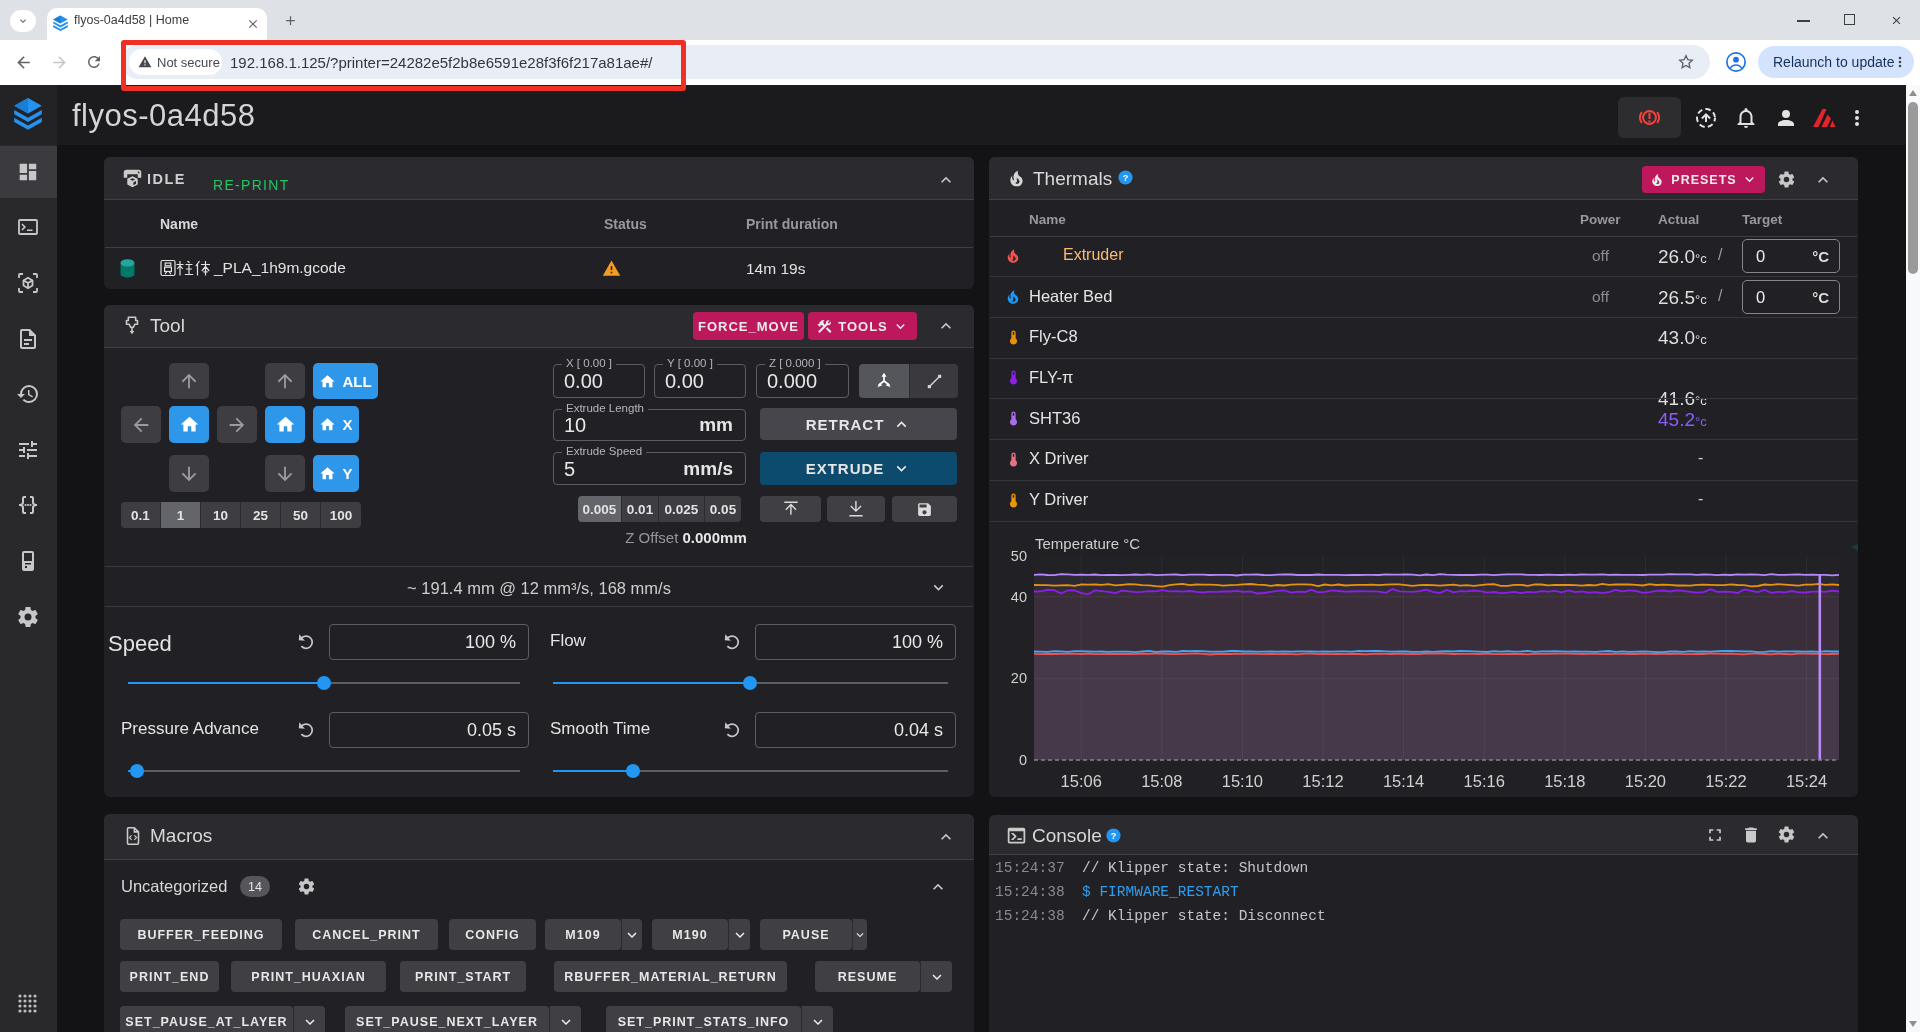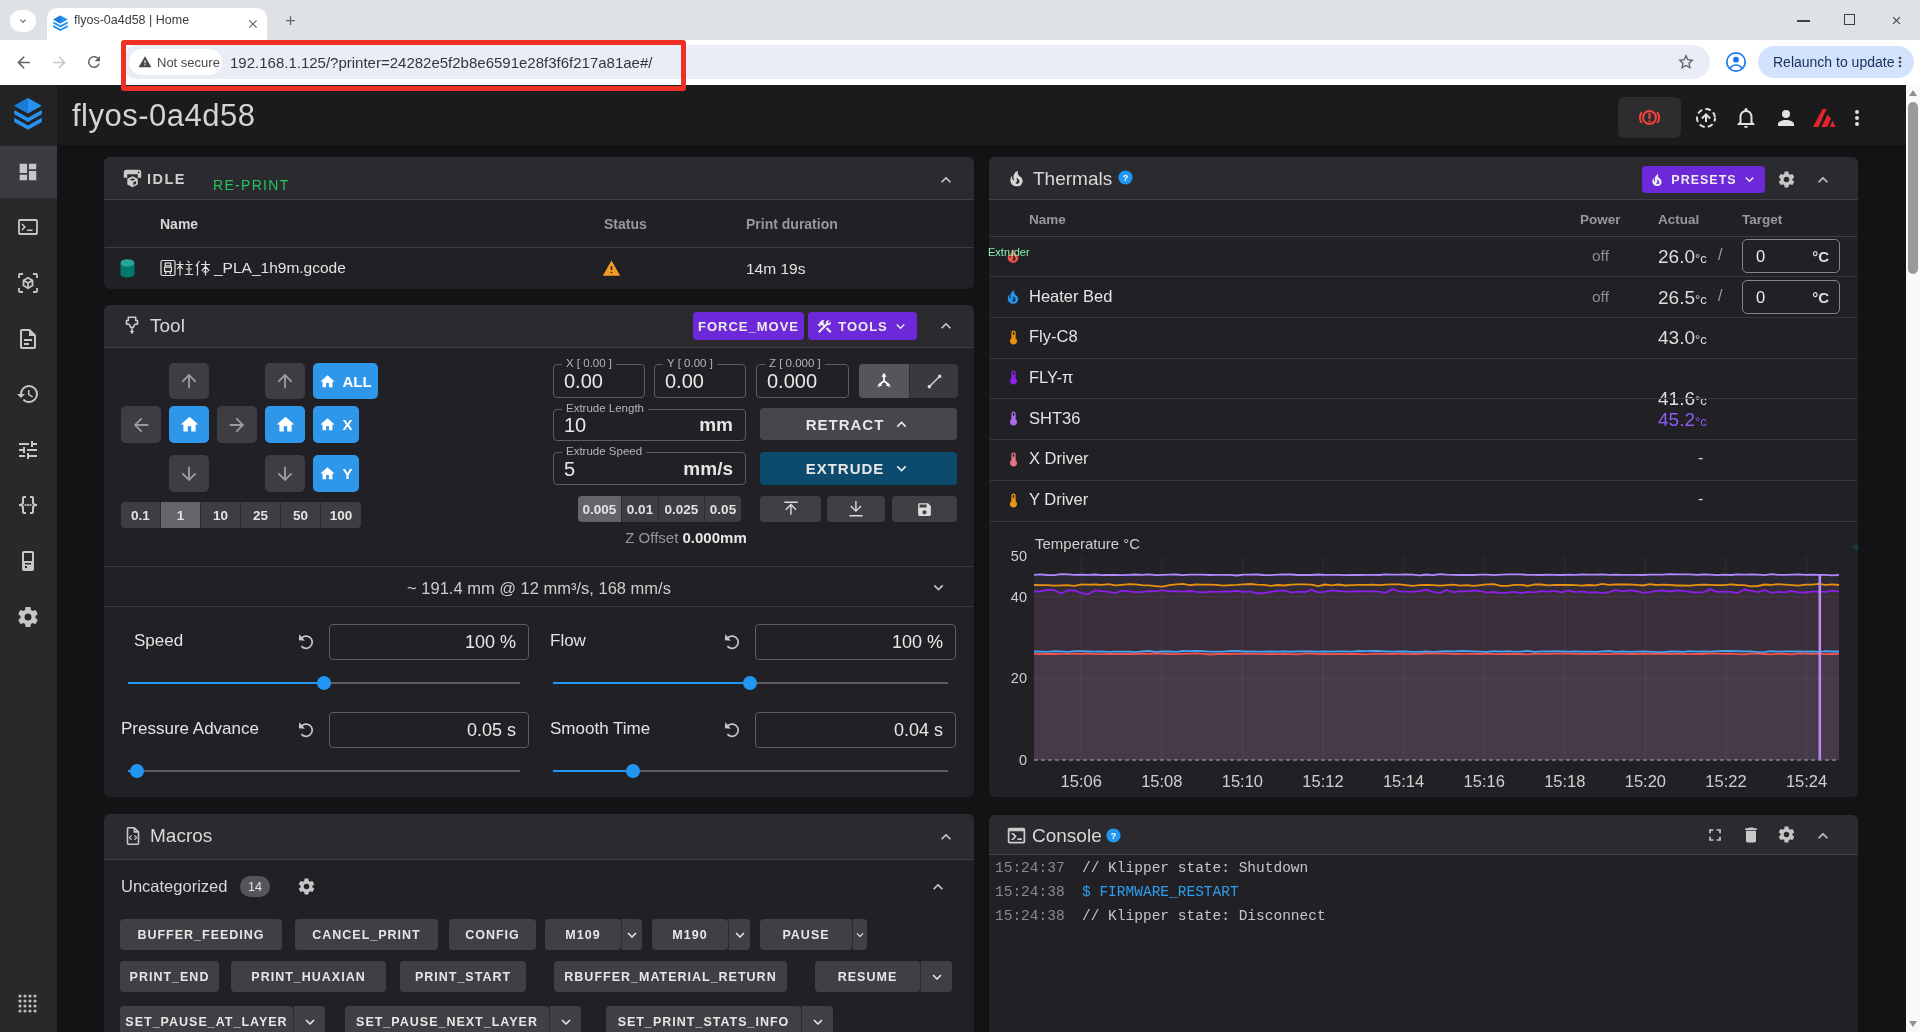--- a/index.html
+++ b/index.html
@@ -6,21 +6,21 @@
 .a{position:absolute}
 .panel{position:absolute;background:#212125;border-radius:6px;}
 .phead{position:absolute;left:0;top:0;right:0;background:#2b2b2f;border-radius:6px 6px 0 0;border-bottom:1px solid #404045}
 .btn{position:absolute;background:#3f3f44;border-radius:4px;color:#e7e7e7;font-weight:700;display:flex;align-items:center;justify-content:center;letter-spacing:1px}
 .fld{position:absolute;border:1px solid #5c5c63;border-radius:4px;color:#e6e6e6}
 .fld .lab{position:absolute;top:-8px;left:8px;background:#212125;padding:0 4px;font-size:11.5px;color:#b5b5b9;white-space:nowrap}
 .seg{position:absolute;display:flex;border-radius:4px;overflow:hidden}
 .seg div{display:flex;align-items:center;justify-content:center;background:#3d3d42;color:#e3e3e3;font-weight:700;border-right:1px solid #2c2c30}
 .seg div:last-child{border-right:none}
 .seg div.on{background:#64646b}
-.hdrbtn{position:absolute;background:#6d28d9;border-radius:4px;display:flex;align-items:center;justify-content:center;color:#ececec;font-weight:700;letter-spacing:1px}
+.hdrbtn{position:absolute;background:#be185d;border-radius:4px;display:flex;align-items:center;justify-content:center;color:#ececec;font-weight:700;letter-spacing:1px}
 </style></head><body>
 <div class="a" style="left:0;top:0;width:1920px;height:40px;background:#dee1e6"></div>
 <div class="a" style="left:10px;top:10px;width:26px;height:22px;background:#fff;border-radius:11px"></div>
 <svg class="a" style="left:16px;top:15px" width="14" height="12" viewBox="0 0 24 24">
     <path fill="#5f6368" d="M7.41,8.58L12,13.17L16.59,8.58L18,10L12,16L6,10L7.41,8.58Z"></path>
   </svg>
 <div class="a" style="left:47px;top:8px;width:220px;height:32px;background:#fff;border-radius:10px 10px 0 0"></div>
 <svg class="a" style="left:52px;top:15px" width="17" height="17" viewBox="0 0 28 28">
 <polygon points="14,1 26,7.5 14,14 2,7.5" fill="#2492ee"></polygon>
 <polygon points="14,1 14,14 2,7.5" fill="#1a7cd4"></polygon>
@@ -347,21 +347,21 @@
       <path fill="#dcdcdc" d="M15,9H5V5H15M12,19A3,3 0 0,1 9,16A3,3 0 0,1 12,13A3,3 0 0,1 15,16A3,3 0 0,1 12,19M17,3H5C3.89,3 3,3.9 3,5V19A2,2 0 0,0 5,21H19A2,2 0 0,0 21,19V7L17,3Z"></path>
     </svg>
   </div>
 <div class="a" style="left:553px;top:529px;width:266px;text-align:center;font-size:15px;color:#97979b">Z Offset <span style="color:#e8e8e8;font-weight:700">0.000mm</span></div>
 <div class="a" style="left:105px;top:566px;width:868px;height:1px;background:#3a3a3f"></div>
 <div class="a" style="left:105px;top:579px;width:868px;text-align:center;font-size:16.5px;color:#cdcdcd">~ 191.4 mm @ 12 mm³/s, 168 mm/s</div>
 <svg class="a" style="left:929px;top:578px" width="19" height="19" viewBox="0 0 24 24">
     <path fill="#c9c9c9" d="M7.41,8.58L12,13.17L16.59,8.58L18,10L12,16L6,10L7.41,8.58Z"></path>
   </svg>
 <div class="a" style="left:105px;top:606px;width:868px;height:1px;background:#3a3a3f"></div>
-<div class="a" style="left:134px;top:631px;font-size:17px;color:#e3e3e3">Speed</div>
+<div class="a" style="left:108px;top:631px;font-size:22px;color:#e3e3e3">Speed</div>
 <div class="a" style="left:295px;top:631px"><svg width="21" height="21" viewBox="0 0 24 24">
       <path fill="#c6c6c6" d="M12,5V1L7,6L12,11V7A6,6 0 0,1 18,13A6,6 0 0,1 12,19A6,6 0 0,1 6,13H4A8,8 0 0,0 12,21A8,8 0 0,0 20,13A8,8 0 0,0 12,5Z" transform="rotate(-40 12 12)"></path>
     </svg></div>
 <div class="fld" style="left:329px;top:624px;width:200px;height:36px">
 <span style="position:absolute;right:12px;top:50%;transform:translateY(-50%);font-size:18px;color:#e8e8e8">100 %</span>
   </div>
 <div class="a" style="left:550px;top:631px;font-size:17px;color:#e3e3e3">Flow</div>
 <div class="a" style="left:721px;top:631px"><svg width="21" height="21" viewBox="0 0 24 24">
       <path fill="#c6c6c6" d="M12,5V1L7,6L12,11V7A6,6 0 0,1 18,13A6,6 0 0,1 12,19A6,6 0 0,1 6,13H4A8,8 0 0,0 12,21A8,8 0 0,0 20,13A8,8 0 0,0 12,5Z" transform="rotate(-40 12 12)"></path>
     </svg></div>
@@ -490,21 +490,21 @@
     <path fill="#c9c9c9" d="M7.41,15.41L12,10.83L16.59,15.41L18,14L12,8L6,14L7.41,15.41Z"></path>
   </svg>
 <div class="a" style="left:1029px;top:212px;font-size:13.5px;font-weight:700;color:#96999c">Name</div>
 <div class="a" style="left:1580px;top:212px;font-size:13.5px;font-weight:700;color:#96999c">Power</div>
 <div class="a" style="left:1658px;top:212px;font-size:13.5px;font-weight:700;color:#96999c">Actual</div>
 <div class="a" style="left:1742px;top:212px;font-size:13.5px;font-weight:700;color:#96999c">Target</div>
 <div class="a" style="left:990px;top:236px;width:867px;height:1px;background:#3e3e43"></div>
 <svg class="a" style="left:1004px;top:247px" width="18" height="18" viewBox="0 0 24 24">
     <path fill="#ef5350" d="M17.66,11.2C17.43,10.9 17.15,10.64 16.89,10.38C16.22,9.78 15.46,9.35 14.82,8.72C13.33,7.26 13,4.85 13.95,3C13,3.23 12.17,3.75 11.46,4.32C8.87,6.4 7.85,10.07 9.07,13.22C9.11,13.32 9.15,13.42 9.15,13.55C9.15,13.77 9,13.97 8.8,14.05C8.57,14.15 8.33,14.09 8.14,13.93C8.08,13.88 8.04,13.83 8,13.76C6.87,12.33 6.69,10.28 7.45,8.64C5.78,10 4.87,12.3 5,14.47C5.06,14.97 5.12,15.47 5.29,15.97C5.43,16.57 5.7,17.17 6,17.7C7.08,19.43 8.95,20.67 10.96,20.92C13.1,21.19 15.39,20.8 17.03,19.32C18.86,17.66 19.5,15 18.56,12.72L18.43,12.46C18.22,12 17.66,11.2 17.66,11.2M14.5,17.5C14.22,17.74 13.76,18 13.4,18.1C12.28,18.5 11.16,17.94 10.5,17.28C11.69,17 12.4,16.12 12.61,15.23C12.78,14.43 12.46,13.77 12.33,13C12.21,12.26 12.23,11.63 12.5,10.94C12.69,11.32 12.89,11.7 13.13,12C13.9,13 15.11,13.44 15.37,14.8C15.41,14.94 15.43,15.08 15.43,15.23C15.46,16.05 15.1,16.95 14.5,17.5H14.5Z"></path>
   </svg>
-<div class="a" style="left:988px;top:246px;font-size:11px;color:#86efac">Extruder</div>
+<div class="a" style="left:1063px;top:246px;font-size:16px;color:#fdba74">Extruder</div>
 <div class="a" style="left:1592px;top:247px;font-size:15.5px;color:#8d8d90">off</div>
 <div class="a" style="left:1658px;top:246px;font-size:19px;color:#dedede">26.0<span style="font-size:13px">°c</span></div>
 <div class="a" style="left:1718px;top:246px;font-size:16px;color:#9b9b9e">/</div>
 <div class="a" style="left:1742px;top:239px;width:98px;height:34px;border:1px solid #85858a;border-radius:5px">
 <span style="position:absolute;left:13px;top:50%;transform:translateY(-50%);font-size:16.5px;color:#ededed">0</span>
 <span style="position:absolute;right:10px;top:50%;transform:translateY(-50%);font-size:15px;font-weight:700;color:#dedede">°C</span>
   </div>
 <div class="a" style="left:990px;top:276px;width:867px;height:1px;background:#36363b"></div>
 <svg class="a" style="left:1004px;top:288px" width="18" height="18" viewBox="0 0 24 24">
     <path fill="#2196f3" d="M17.66,11.2C17.43,10.9 17.15,10.64 16.89,10.38C16.22,9.78 15.46,9.35 14.82,8.72C13.33,7.26 13,4.85 13.95,3C13,3.23 12.17,3.75 11.46,4.32C8.87,6.4 7.85,10.07 9.07,13.22C9.11,13.32 9.15,13.42 9.15,13.55C9.15,13.77 9,13.97 8.8,14.05C8.57,14.15 8.33,14.09 8.14,13.93C8.08,13.88 8.04,13.83 8,13.76C6.87,12.33 6.69,10.28 7.45,8.64C5.78,10 4.87,12.3 5,14.47C5.06,14.97 5.12,15.47 5.29,15.97C5.43,16.57 5.7,17.17 6,17.7C7.08,19.43 8.95,20.67 10.96,20.92C13.1,21.19 15.39,20.8 17.03,19.32C18.86,17.66 19.5,15 18.56,12.72L18.43,12.46C18.22,12 17.66,11.2 17.66,11.2M14.5,17.5C14.22,17.74 13.76,18 13.4,18.1C12.28,18.5 11.16,17.94 10.5,17.28C11.69,17 12.4,16.12 12.61,15.23C12.78,14.43 12.46,13.77 12.33,13C12.21,12.26 12.23,11.63 12.5,10.94C12.69,11.32 12.89,11.7 13.13,12C13.9,13 15.11,13.44 15.37,14.8C15.41,14.94 15.43,15.08 15.43,15.23C15.46,16.05 15.1,16.95 14.5,17.5H14.5Z"></path>

